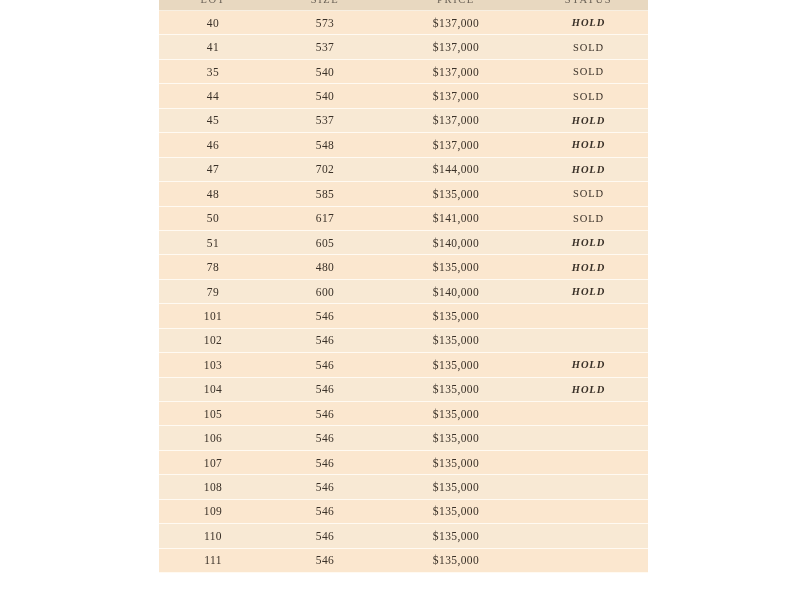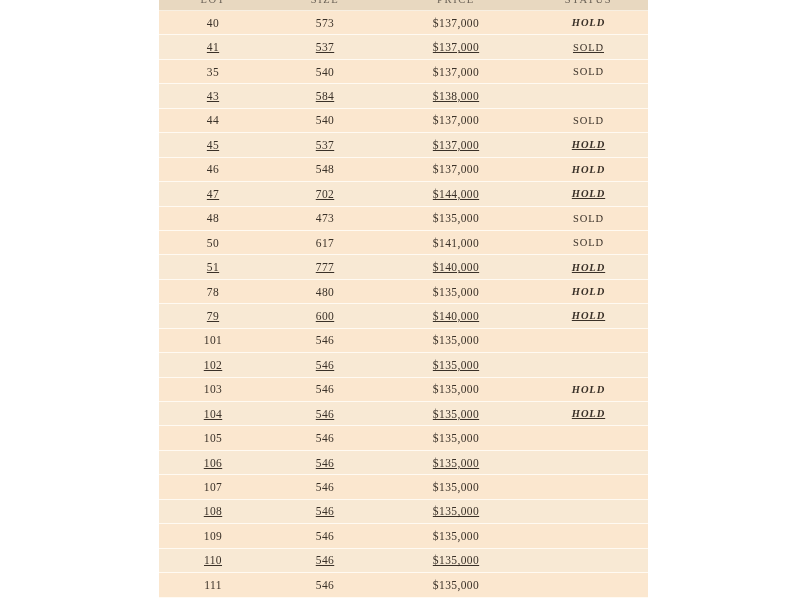--- a/index.html
+++ b/index.html
@@ -56,21 +56,21 @@
     text-align: center;
     padding: 0;
     vertical-align: middle;
     border-bottom: 1px solid #f7efe2;
   }
 
   tbody tr {
     height: 23.45px;
   }
   tbody tr.odd  td { background: #fbe7cf; }
-  tbody tr.even td { background: #f8e9d4; text-decoration: underline; }
+  tbody tr.even td { background: #f8e9d4; }
 
   tbody td {
     height: 23.45px;
     padding: 0;
     text-align: center;
     vertical-align: middle;
     font-size: 11.5px;
     color: #3a3128;
     letter-spacing: 0.4px;
     border-bottom: 1.4px solid #fffaf2;
@@ -123,26 +123,20 @@
             <td>537</td>
             <td>$137,000</td>
             <td class="status sold">SOLD</td>
           </tr>
           <tr class="odd">
             <td>35</td>
             <td>540</td>
             <td>$137,000</td>
             <td class="status sold">SOLD</td>
           </tr>
-          <tr class="even">
-            <td>43</td>
-            <td>584</td>
-            <td>$138,000</td>
-            <td class="status"></td>
-          </tr>
           <tr class="odd">
             <td>44</td>
             <td>540</td>
             <td>$137,000</td>
             <td class="status sold">SOLD</td>
           </tr>
           <tr class="even">
             <td>45</td>
             <td>537</td>
             <td>$137,000</td>
@@ -155,33 +149,33 @@
             <td class="status hold">HOLD</td>
           </tr>
           <tr class="even">
             <td>47</td>
             <td>702</td>
             <td>$144,000</td>
             <td class="status hold">HOLD</td>
           </tr>
           <tr class="odd">
             <td>48</td>
-            <td>473</td>
+            <td>585</td>
             <td>$135,000</td>
             <td class="status sold">SOLD</td>
           </tr>
           <tr class="odd">
             <td>50</td>
             <td>617</td>
             <td>$141,000</td>
             <td class="status sold">SOLD</td>
           </tr>
           <tr class="even">
             <td>51</td>
-            <td>777</td>
+            <td>605</td>
             <td>$140,000</td>
             <td class="status hold">HOLD</td>
           </tr>
           <tr class="odd">
             <td>78</td>
             <td>480</td>
             <td>$135,000</td>
             <td class="status hold">HOLD</td>
           </tr>
           <tr class="even">

